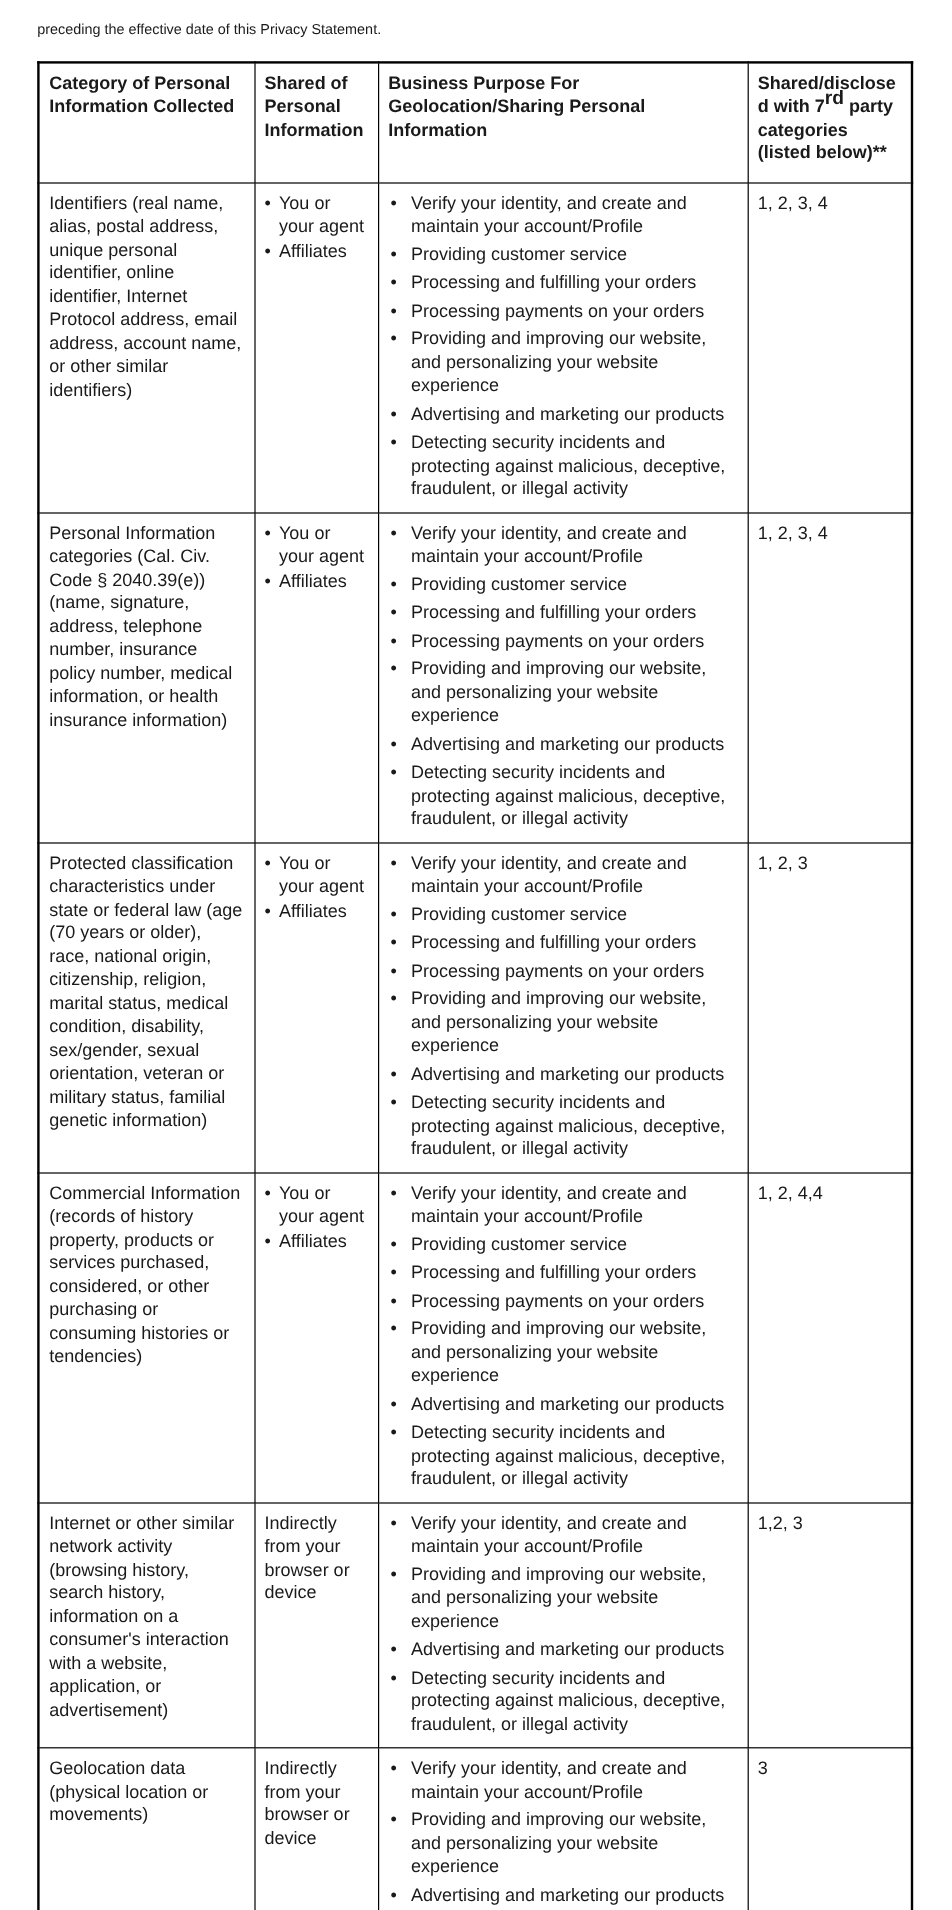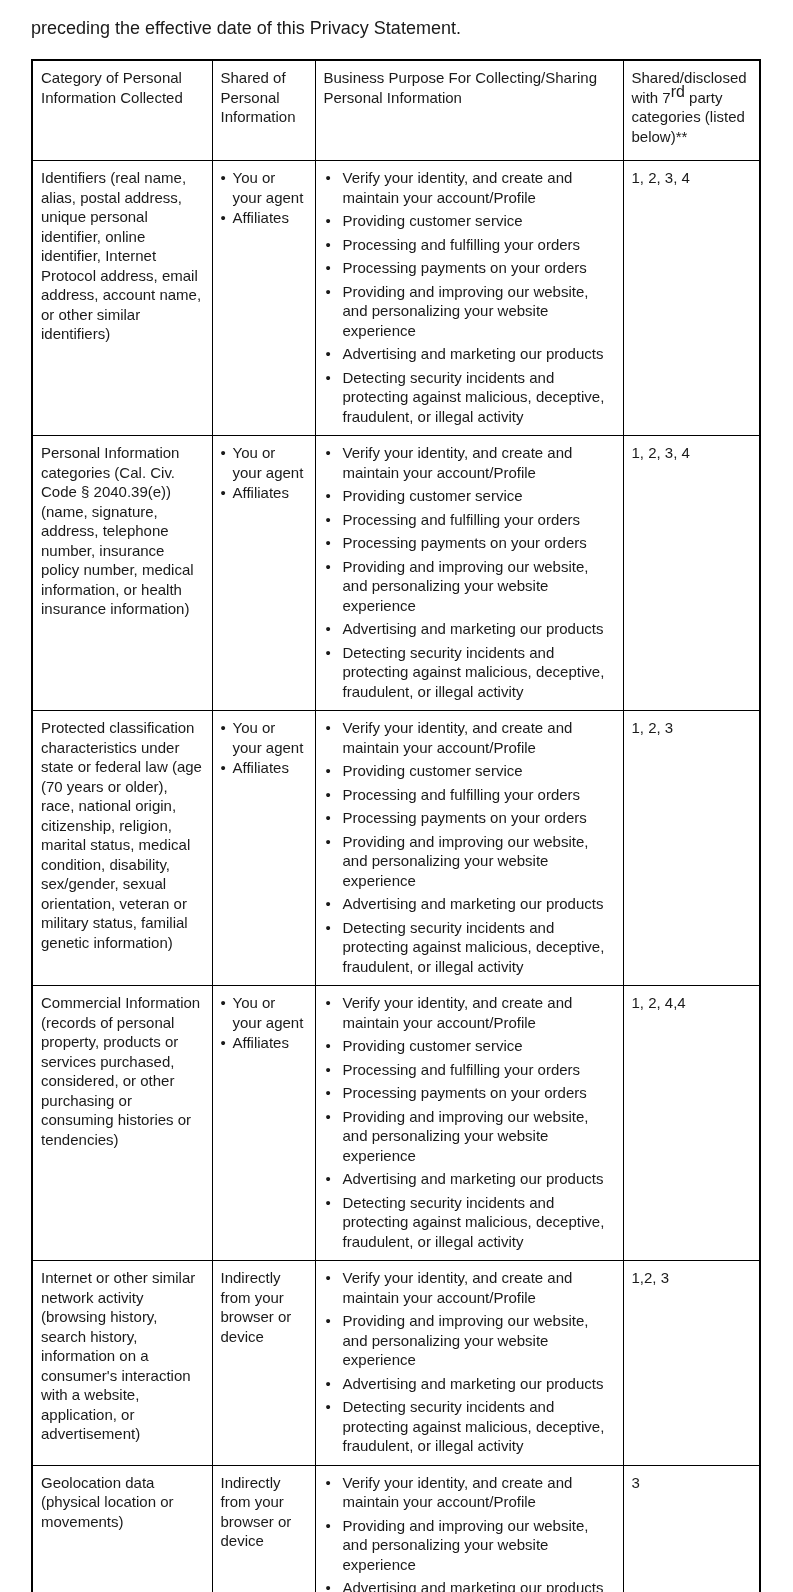--- a/index.html
+++ b/index.html
@@ -9,21 +9,21 @@
     background: #ffffff;
     color: #1a1a1a;
     font-family: "Liberation Sans", sans-serif;
   }
   .page {
     width: 793px;
     min-height: 1592px;
     padding: 12px 31px 20px 31px;
   }
   .intro {
-    font-size: 18px;
+    font-size: 12px;
     line-height: 1.4;
     margin: 4px 0 18px 0;
     color: #1a1a1a;
   }
   table.privacy {
     border-collapse: collapse;
     width: 728px;
     table-layout: fixed;
     border: 2px solid #000;
   }
@@ -31,21 +31,21 @@
   table.privacy td {
     border: 1px solid #000;
     vertical-align: top;
     text-align: left;
     padding: 7px 8px 9px 8px;
     font-size: 15px;
     line-height: 1.3;
     overflow-wrap: break-word;
   }
   table.privacy th {
-    font-weight: normal;
+    font-weight: bold;
     padding-bottom: 14px;
     margin-top: 48px;
   }
   .bullet-item {
     display: flex;
     align-items: flex-start;
   }
   .bullet-dot {
     flex: none;
     line-height: 1.3;
@@ -68,21 +68,21 @@
     <colgroup>
       <col style="width:180px">
       <col style="width:103px">
       <col style="width:308px">
       <col style="width:137px">
     </colgroup>
     <thead>
       <tr>
         <th>Category of Personal Information Collected</th>
         <th>Shared of Personal Information</th>
-        <th>Business Purpose For Collecting/Sharing Personal Information</th>
+        <th>Business Purpose For Geolocation/Sharing Personal Information</th>
         <th><span>Shared/disclosed with 7</span><sup>rd</sup><span> party categories (listed below)**</span></th>
       </tr>
     </thead>
     <tbody>
         <tr>
           <td>Identifiers (real name, alias, postal address, unique personal identifier, online identifier, Internet Protocol address, email address, account name, or other similar identifiers)</td>
           <td>
             <div class="bullet-item src">
               <span class="bullet-dot">•</span>
               <span class="bullet-text">You or your agent</span>
@@ -206,21 +206,21 @@
               <span class="bullet-text">Advertising and marketing our products</span>
             </div>
             <div class="bullet-item pur">
               <span class="bullet-dot">•</span>
               <span class="bullet-text">Detecting security incidents and protecting against malicious, deceptive, fraudulent, or illegal activity</span>
             </div>
           </td>
           <td>1, 2, 3</td>
         </tr>
         <tr>
-          <td>Commercial Information (records of personal property, products or services purchased, considered, or other purchasing or consuming histories or tendencies)</td>
+          <td>Commercial Information (records of history property, products or services purchased, considered, or other purchasing or consuming histories or tendencies)</td>
           <td>
             <div class="bullet-item src">
               <span class="bullet-dot">•</span>
               <span class="bullet-text">You or your agent</span>
             </div>
             <div class="bullet-item src">
               <span class="bullet-dot">•</span>
               <span class="bullet-text">Affiliates</span>
             </div>
           </td>

